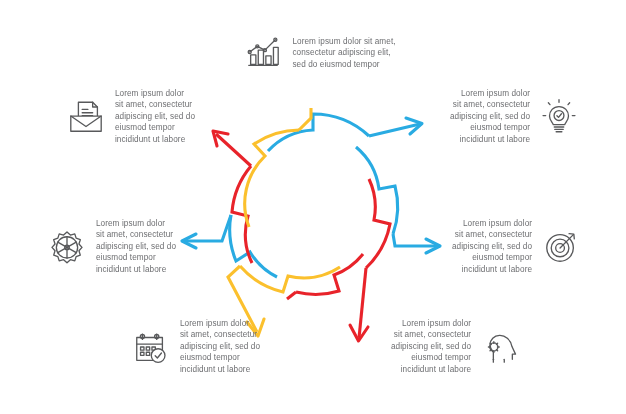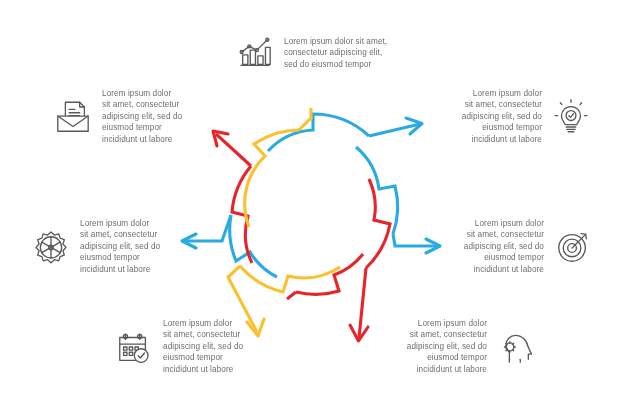--- a/index.html
+++ b/index.html
@@ -24,20 +24,21 @@
     position: absolute;
     left: 0; top: 0;
     width: 626px;
     height: 414px;
   }
   .item {
     position: absolute;
     display: flex;
     align-items: center;
     gap: 10px;
+    justify-content: center;
   }
   .item.right-side {
     flex-direction: row-reverse;
   }
   .item-text {
     font-size: 8.2px;
     line-height: 11.4px;
     color: #6d6e71;
     white-space: pre-line;
     letter-spacing: 0.01em;

